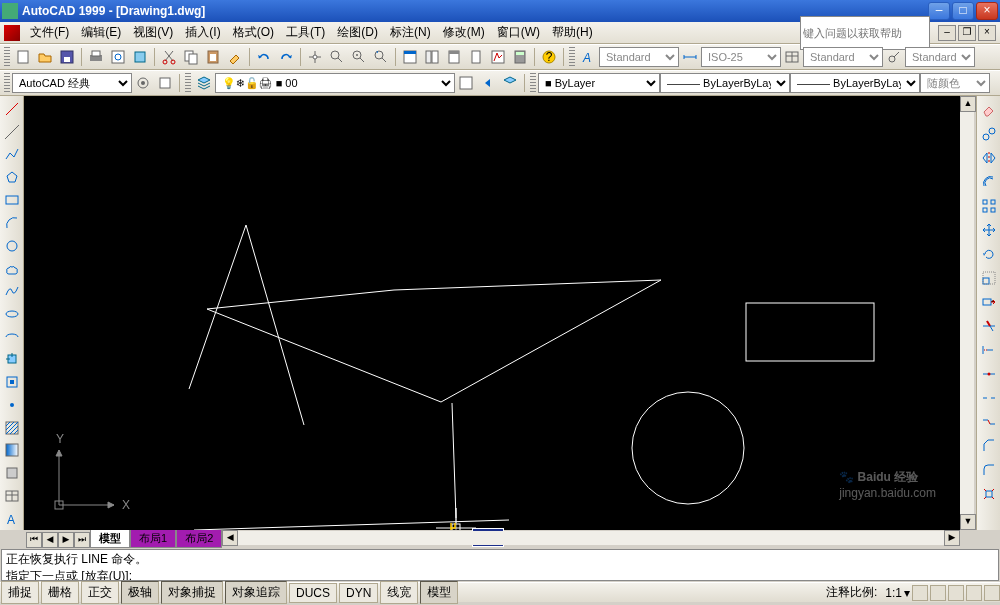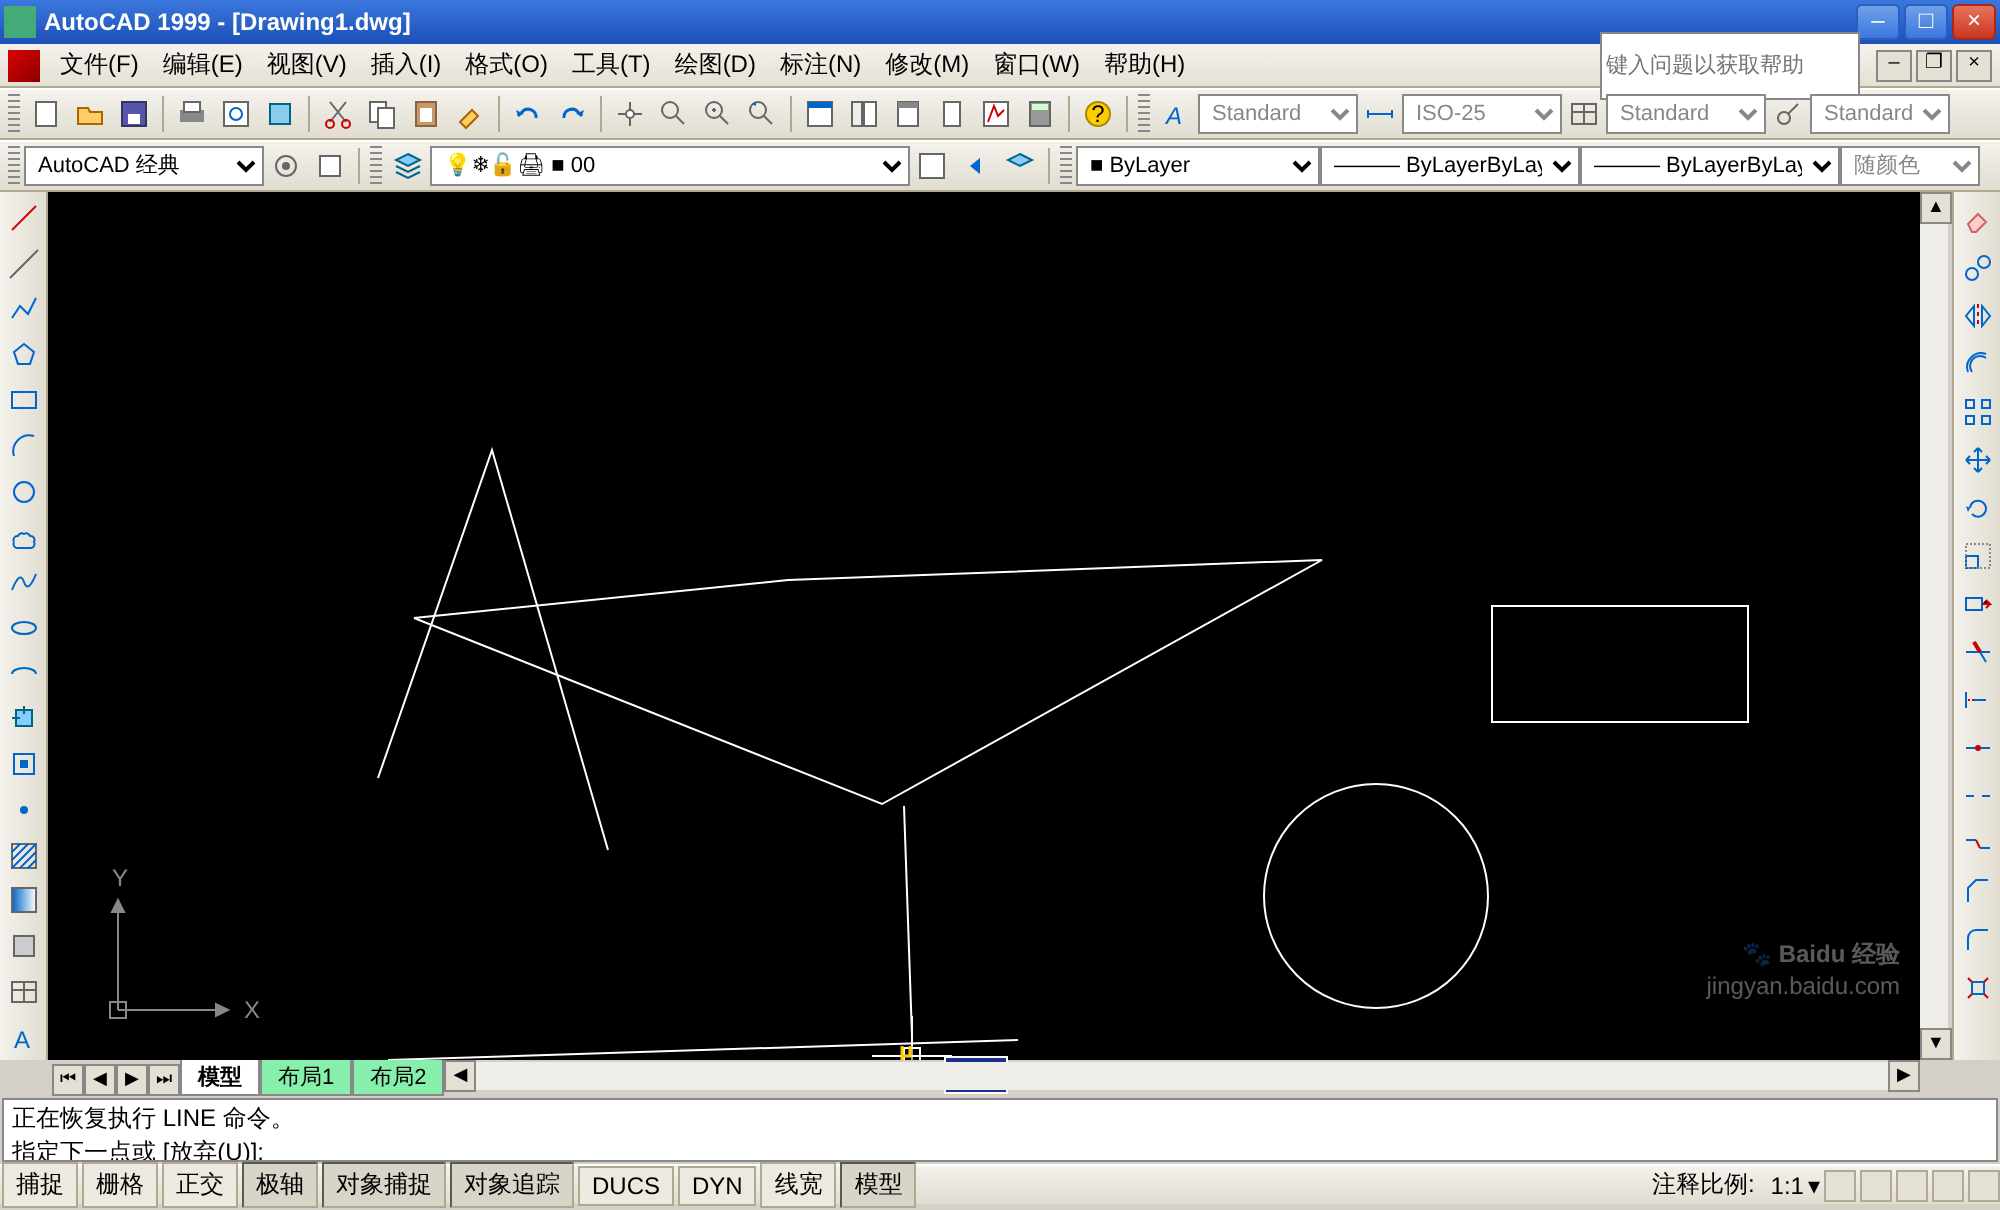--- a/index.html
+++ b/index.html
@@ -39,38 +39,38 @@
 .scroll-h { height:16px; background:#D4D0C8; display:flex; align-items:center; }
 .scroll-h .arrow { width:16px; height:16px; background:#E4E0D4; border:1px solid #888; text-align:center; line-height:12px; font-size:9px; cursor:pointer; }
 .scroll-h .track { flex:1; height:14px; background:#F0EEE8; position:relative; }
 .scroll-v { width:16px; background:#D4D0C8; display:flex; flex-direction:column; }
 .scroll-v .arrow { height:16px; width:16px; background:#E4E0D4; border:1px solid #888; text-align:center; line-height:12px; font-size:9px; cursor:pointer; }
 .scroll-v .track { flex:1; width:14px; background:#F0EEE8; }
 
 
 .layout-tabs { height:18px; background:#D4D0C8; display:flex; align-items:flex-end; padding-left:2px; }
 .layout-tabs .nav { width:16px; height:16px; border:1px solid #888; background:#E4E0D4; text-align:center; line-height:12px; font-size:9px; cursor:pointer; }
-.layout-tabs .tab { padding:1px 8px; border:1px solid #888; border-top:none; background:#86efac; cursor:pointer; font-size:11px; }
+.layout-tabs .tab { padding:1px 8px; border:1px solid #888; border-top:none; background:#a21caf; cursor:pointer; font-size:11px; }
 .layout-tabs .tab.active { background:#fff; font-weight:bold; }
 
 
 .cmdline { height:32px; border:1px solid #888; background:#fff; font-family:"SimSun",monospace; font-size:12px; padding:1px 4px; overflow:hidden; margin:1px; }
 .cmdline div { white-space:pre; }
 
 
 .statusbar { height:20px; background:linear-gradient(#F4F2EC,#E0DCD0); display:flex; align-items:center; border-top:1px solid #fff; font-size:11px; }
 .statusbar .coords { width:190px; padding:0 4px; border-right:1px solid #B0A890; }
 .statusbar .mode { padding:2px 6px; border:1px solid #B0A890; margin:0 1px; cursor:pointer; background:#ECE9E0; }
 .statusbar .mode.on { border-style:inset; background:#D8D4C8; }
 .statusbar .right { margin-left:auto; display:flex; align-items:center; gap:2px; padding-right:0; }
 .statusbar .scale { padding:0 6px; }
 .statusbar .ic { width:16px; height:16px; background:#E4E0D4; border:1px solid #B0A890; cursor:pointer; }
 
 
-.watermark { position:absolute; right:10px; bottom:30px; color:rgba(255,255,255,.35); font-size:24px; font-weight:bold; pointer-events:none; text-align:right; }
+.watermark { position:absolute; right:24px; bottom:30px; color:rgba(255,255,255,.35); font-size:24px; font-weight:bold; pointer-events:none; text-align:left; }
 .watermark .sub { font-size:12px; font-weight:normal; }
 
 
 .snap-tip { position:absolute; background:#1B2F8B; color:#fff; border:1px solid #fff; padding:1px 4px; font-size:11px; }
 
 
 .ic-sm { width:16px; height:16px; display:inline-block; }
 svg { display:block; }
 </style>
 </head>

